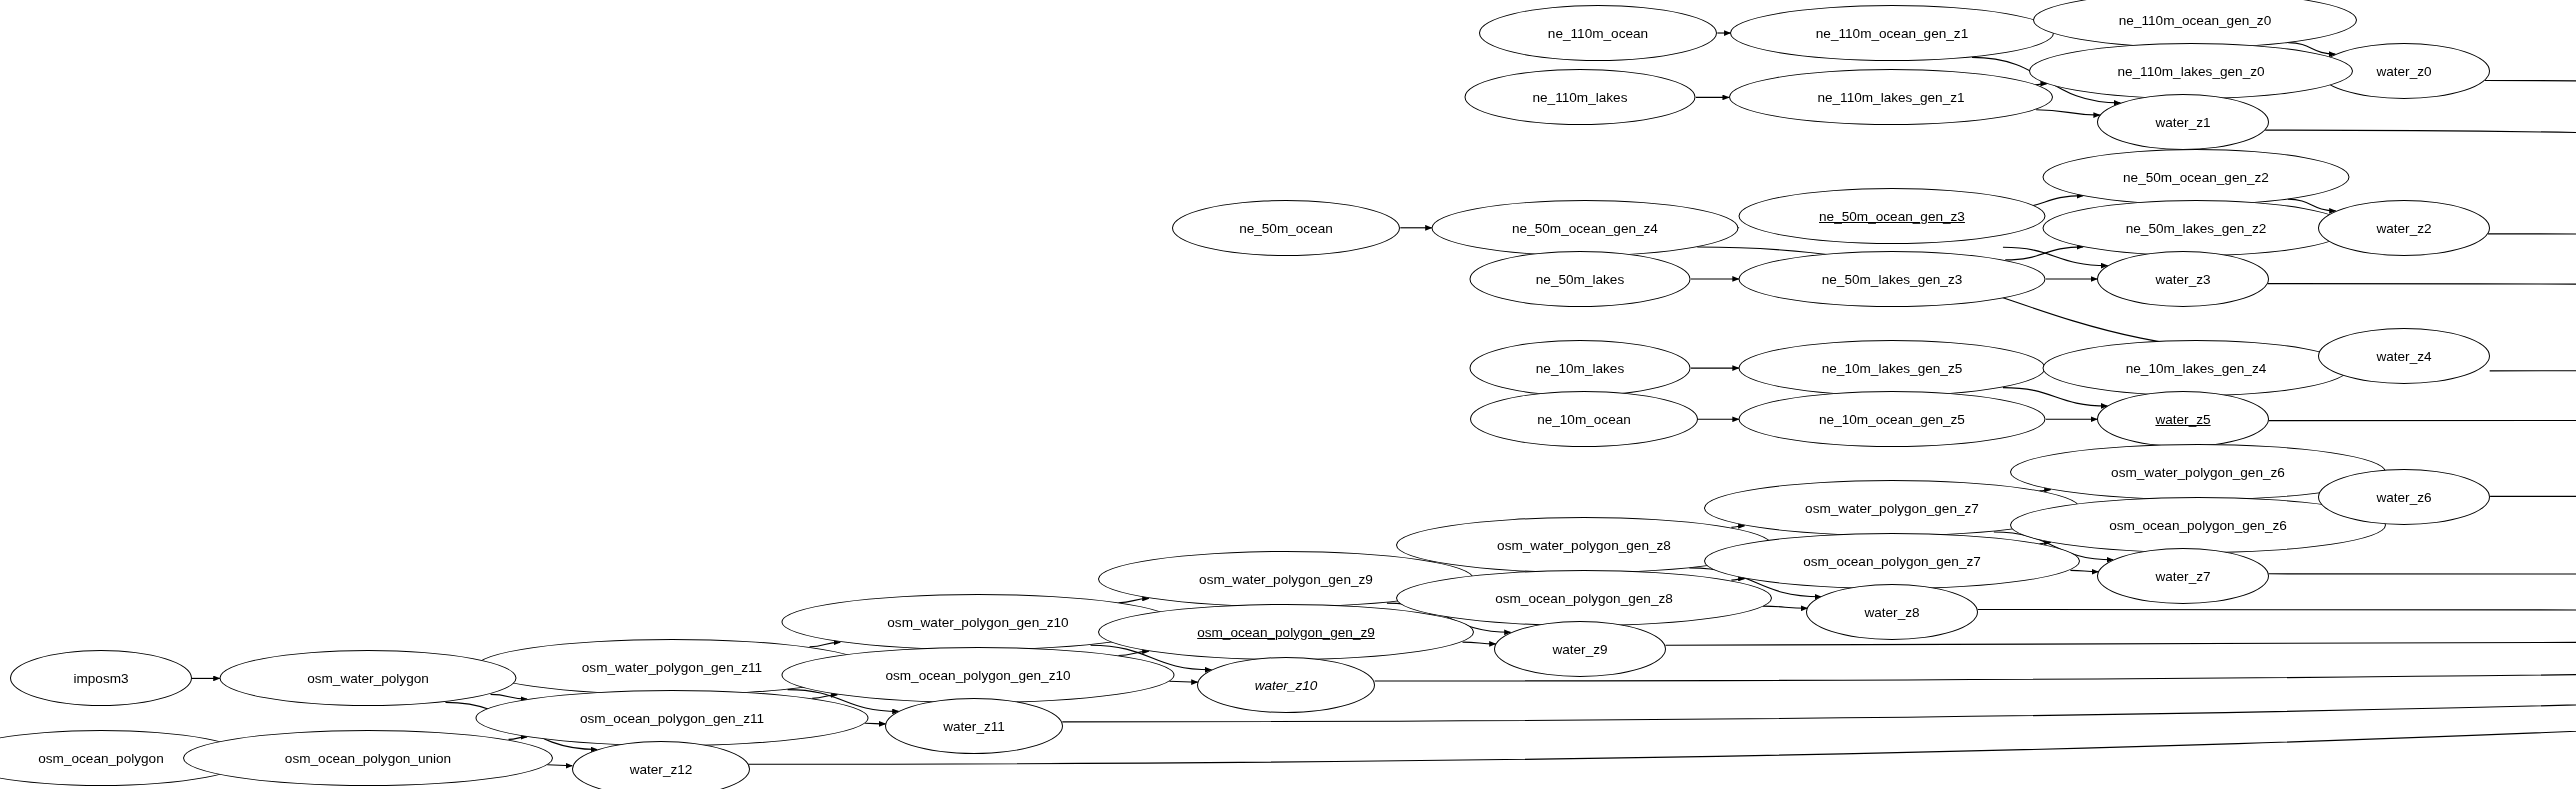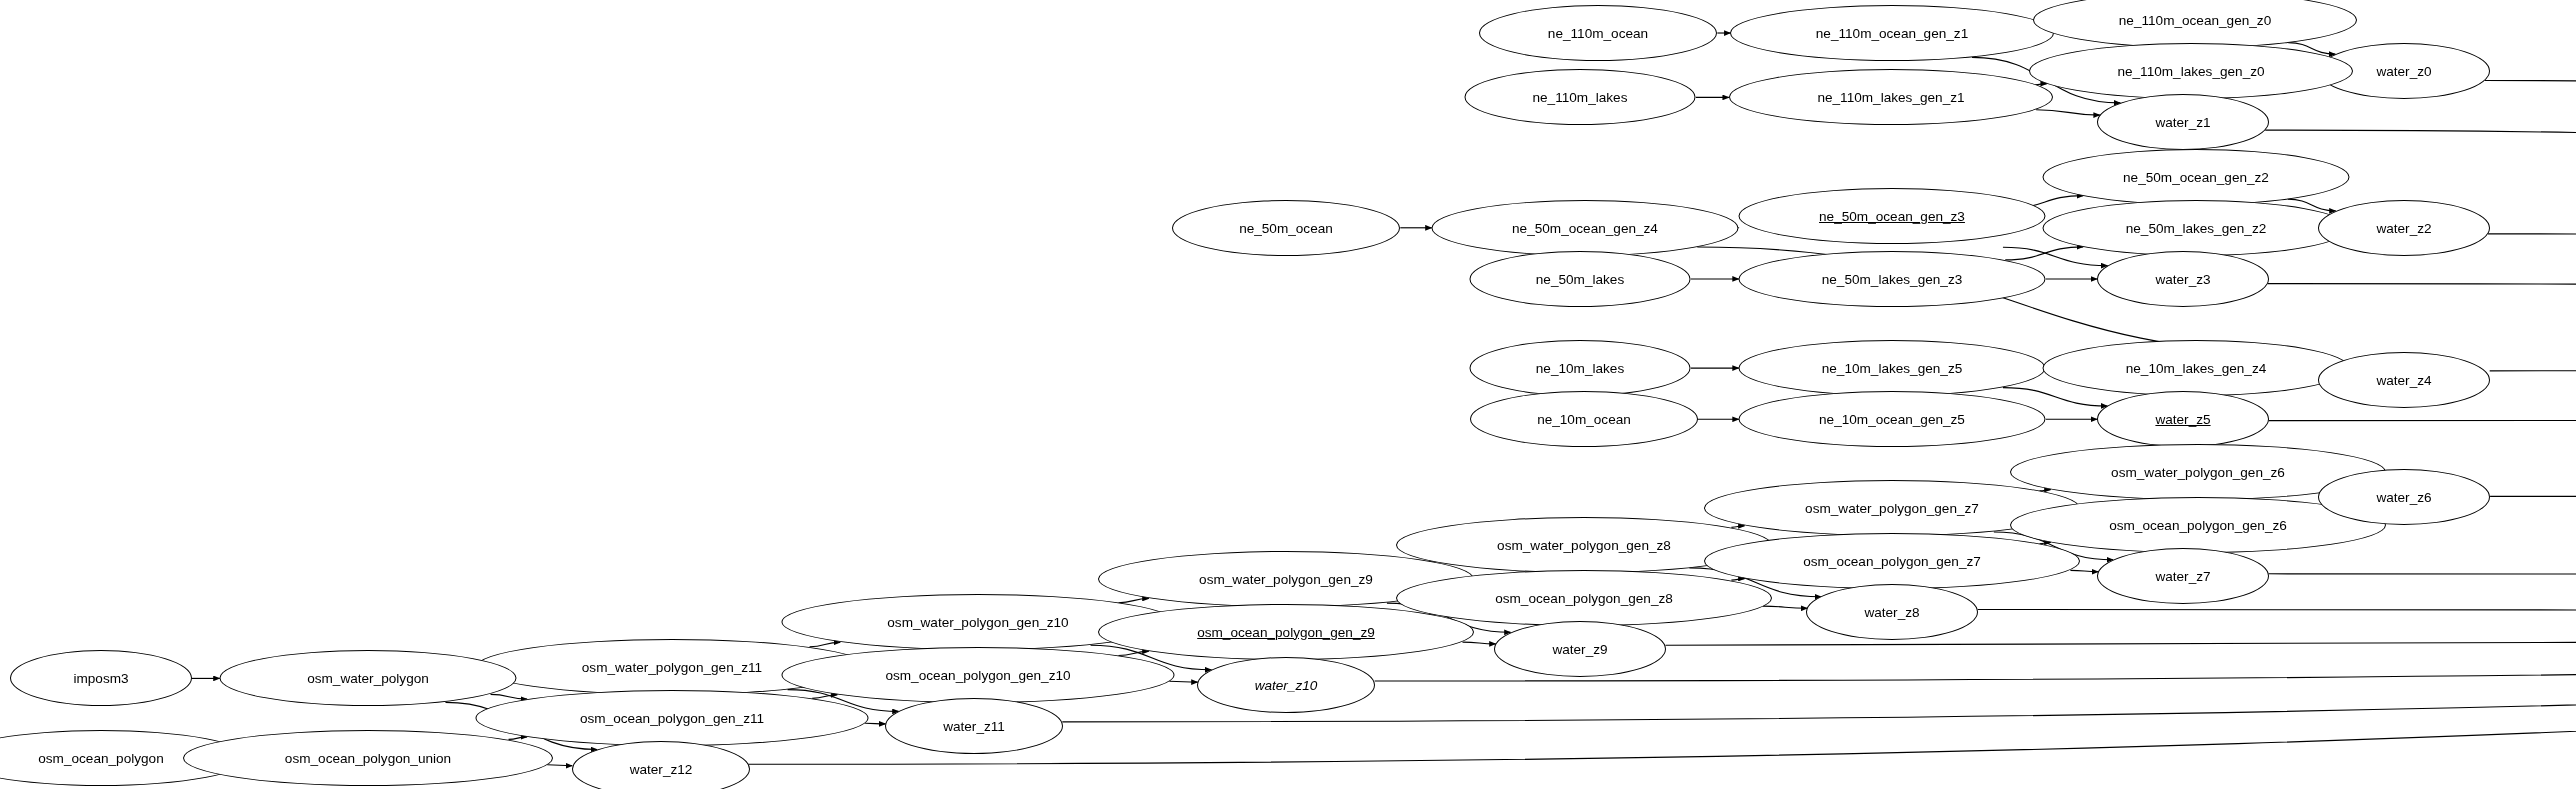--- a/index.html
+++ b/index.html
@@ -171,21 +171,21 @@
       </div>
       <div class="node" style="left: 1580px; top: 368px; width: 221px; height: 56px;">
         <span>ne_10m_lakes</span>
       </div>
       <div class="node" style="left: 1892px; top: 368px; width: 307px; height: 56px;">
         <span>ne_10m_lakes_gen_z5</span>
       </div>
       <div class="node" style="left: 2196px; top: 368px; width: 307px; height: 56px;">
         <span>ne_10m_lakes_gen_z4</span>
       </div>
-      <div class="node" style="left: 2404px; top: 380px; width: 172px; height: 56px; justify-content: center;">
+      <div class="node" style="left: 2404px; top: 356px; width: 172px; height: 56px; justify-content: center;">
         <span>water_z4</span>
       </div>
       <div class="node" style="left: 1584px; top: 419px; width: 228px; height: 56px;">
         <span>ne_10m_ocean</span>
       </div>
       <div class="node" style="left: 1892px; top: 419px; width: 307px; height: 56px;">
         <span>ne_10m_ocean_gen_z5</span>
       </div>
       <div class="node" style="left: 2183px; top: 419px; width: 172px; height: 56px; text-decoration: underline;">
         <span>water_z5</span>

